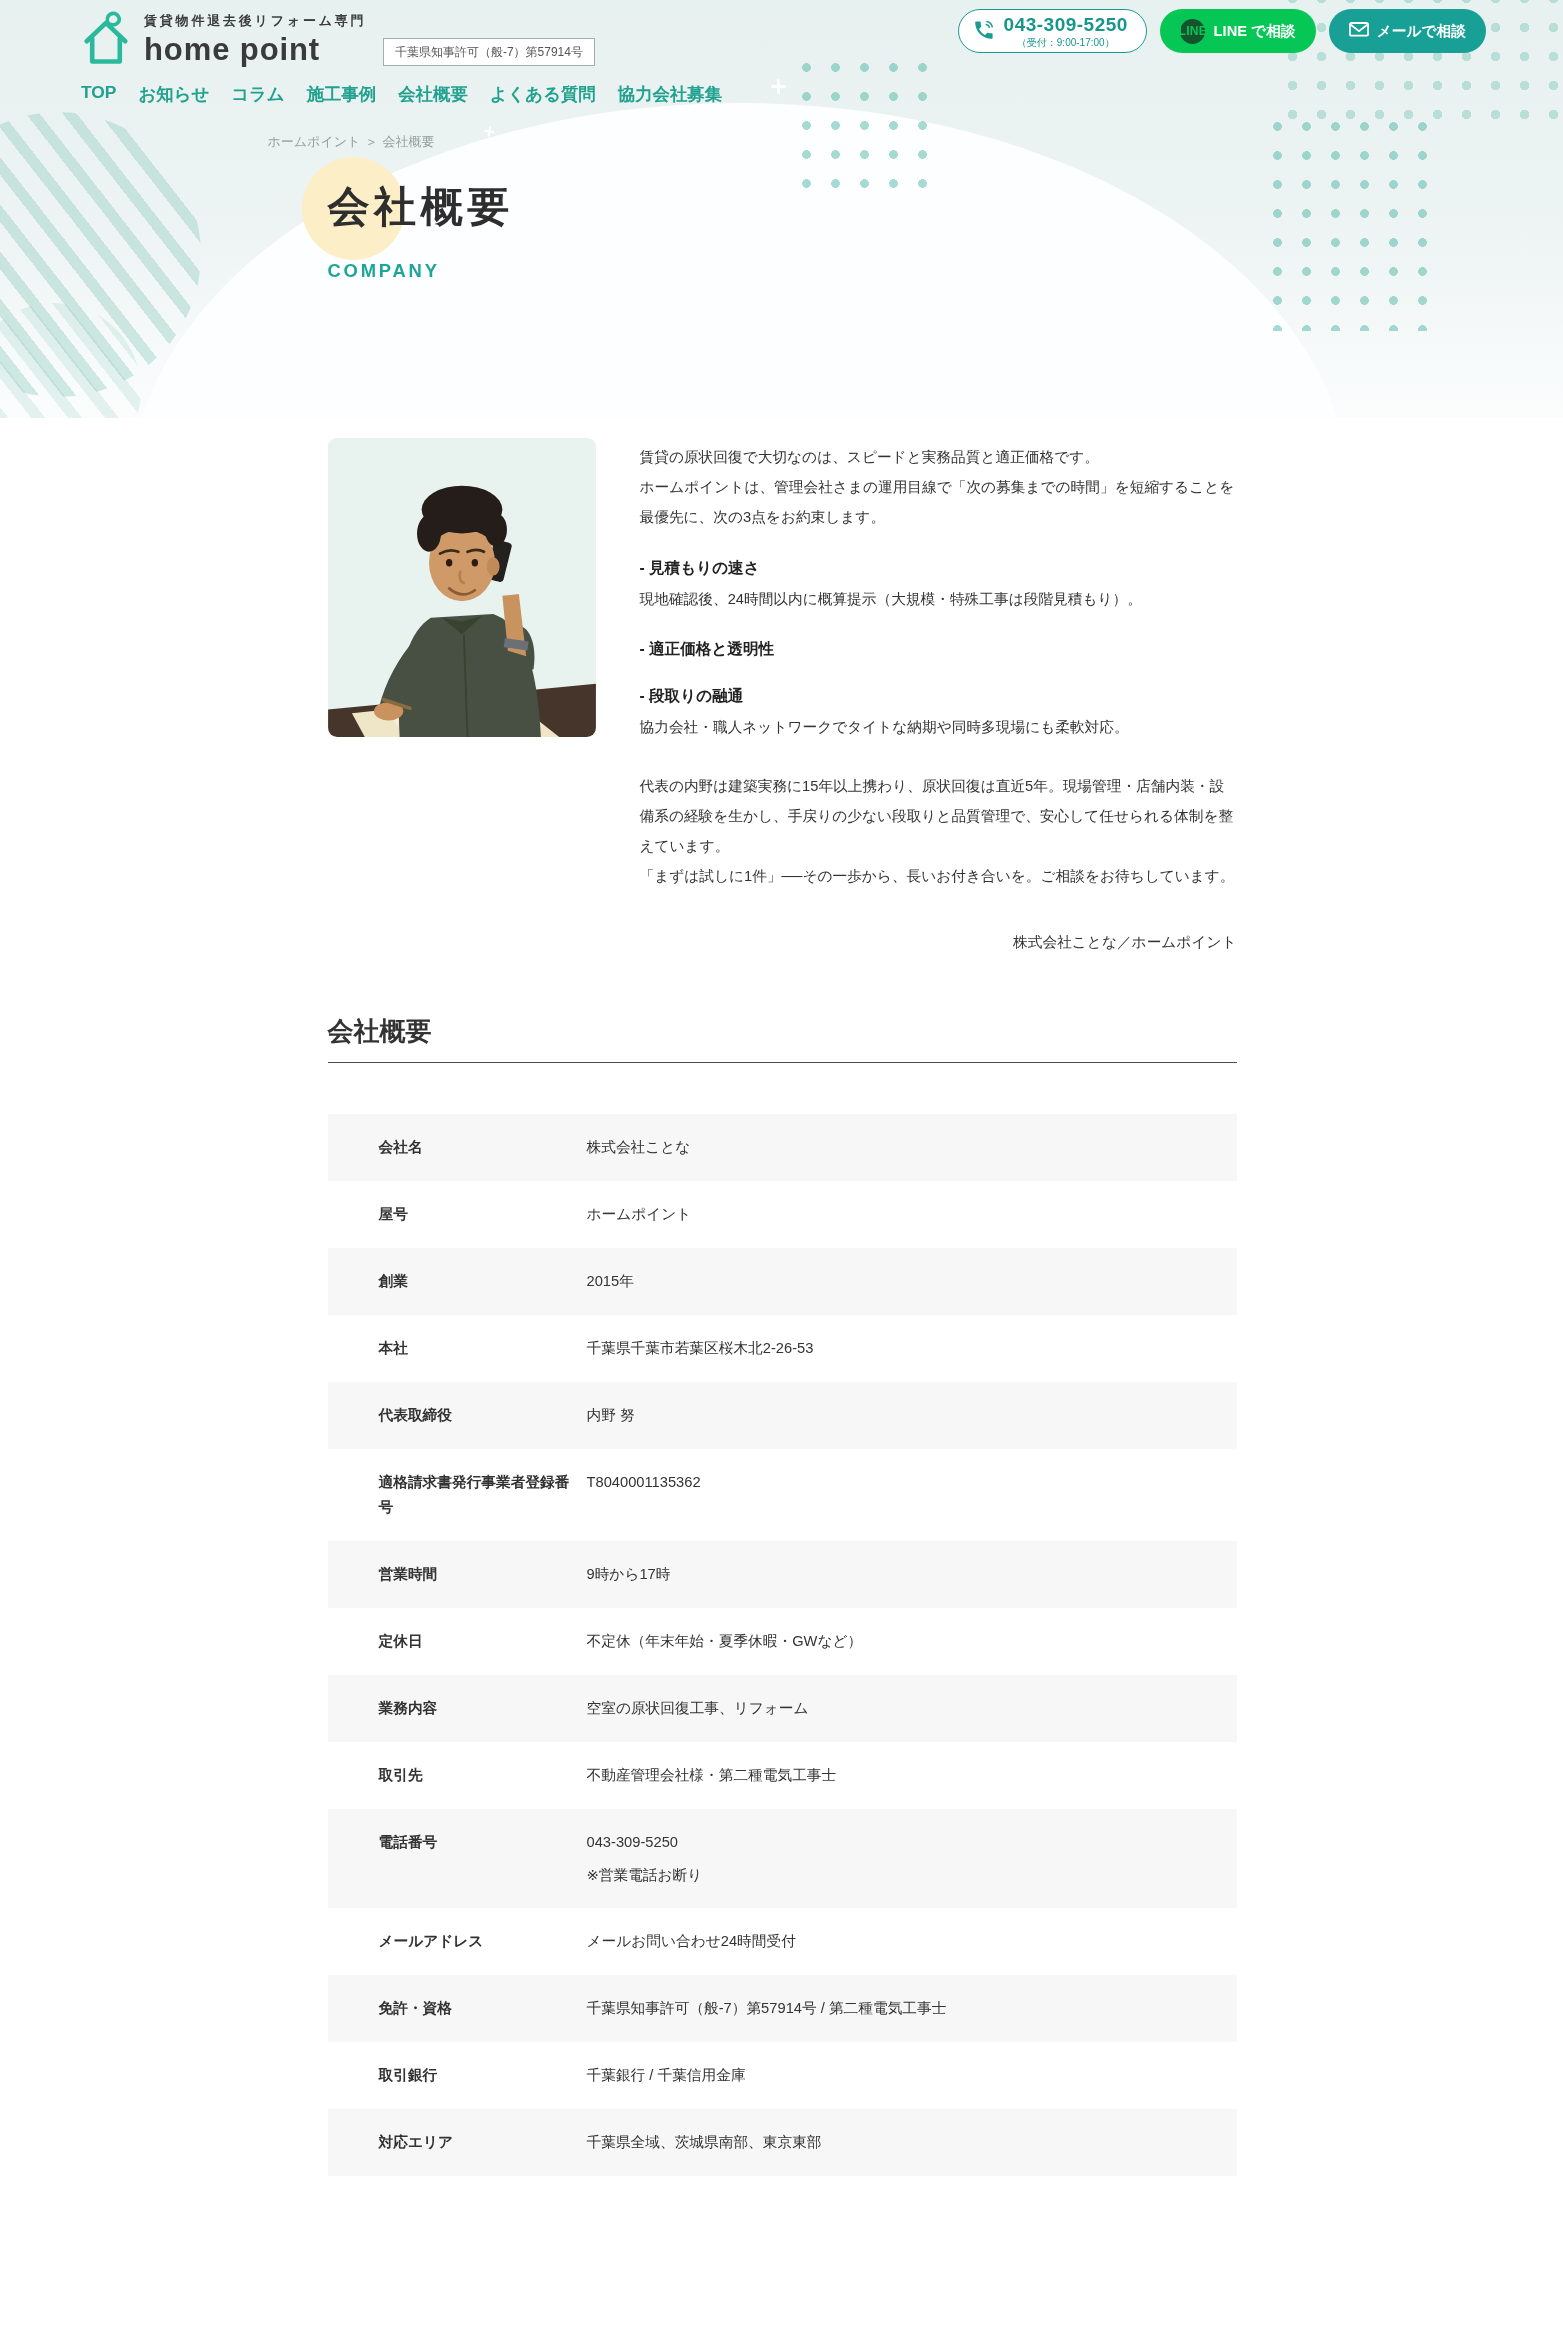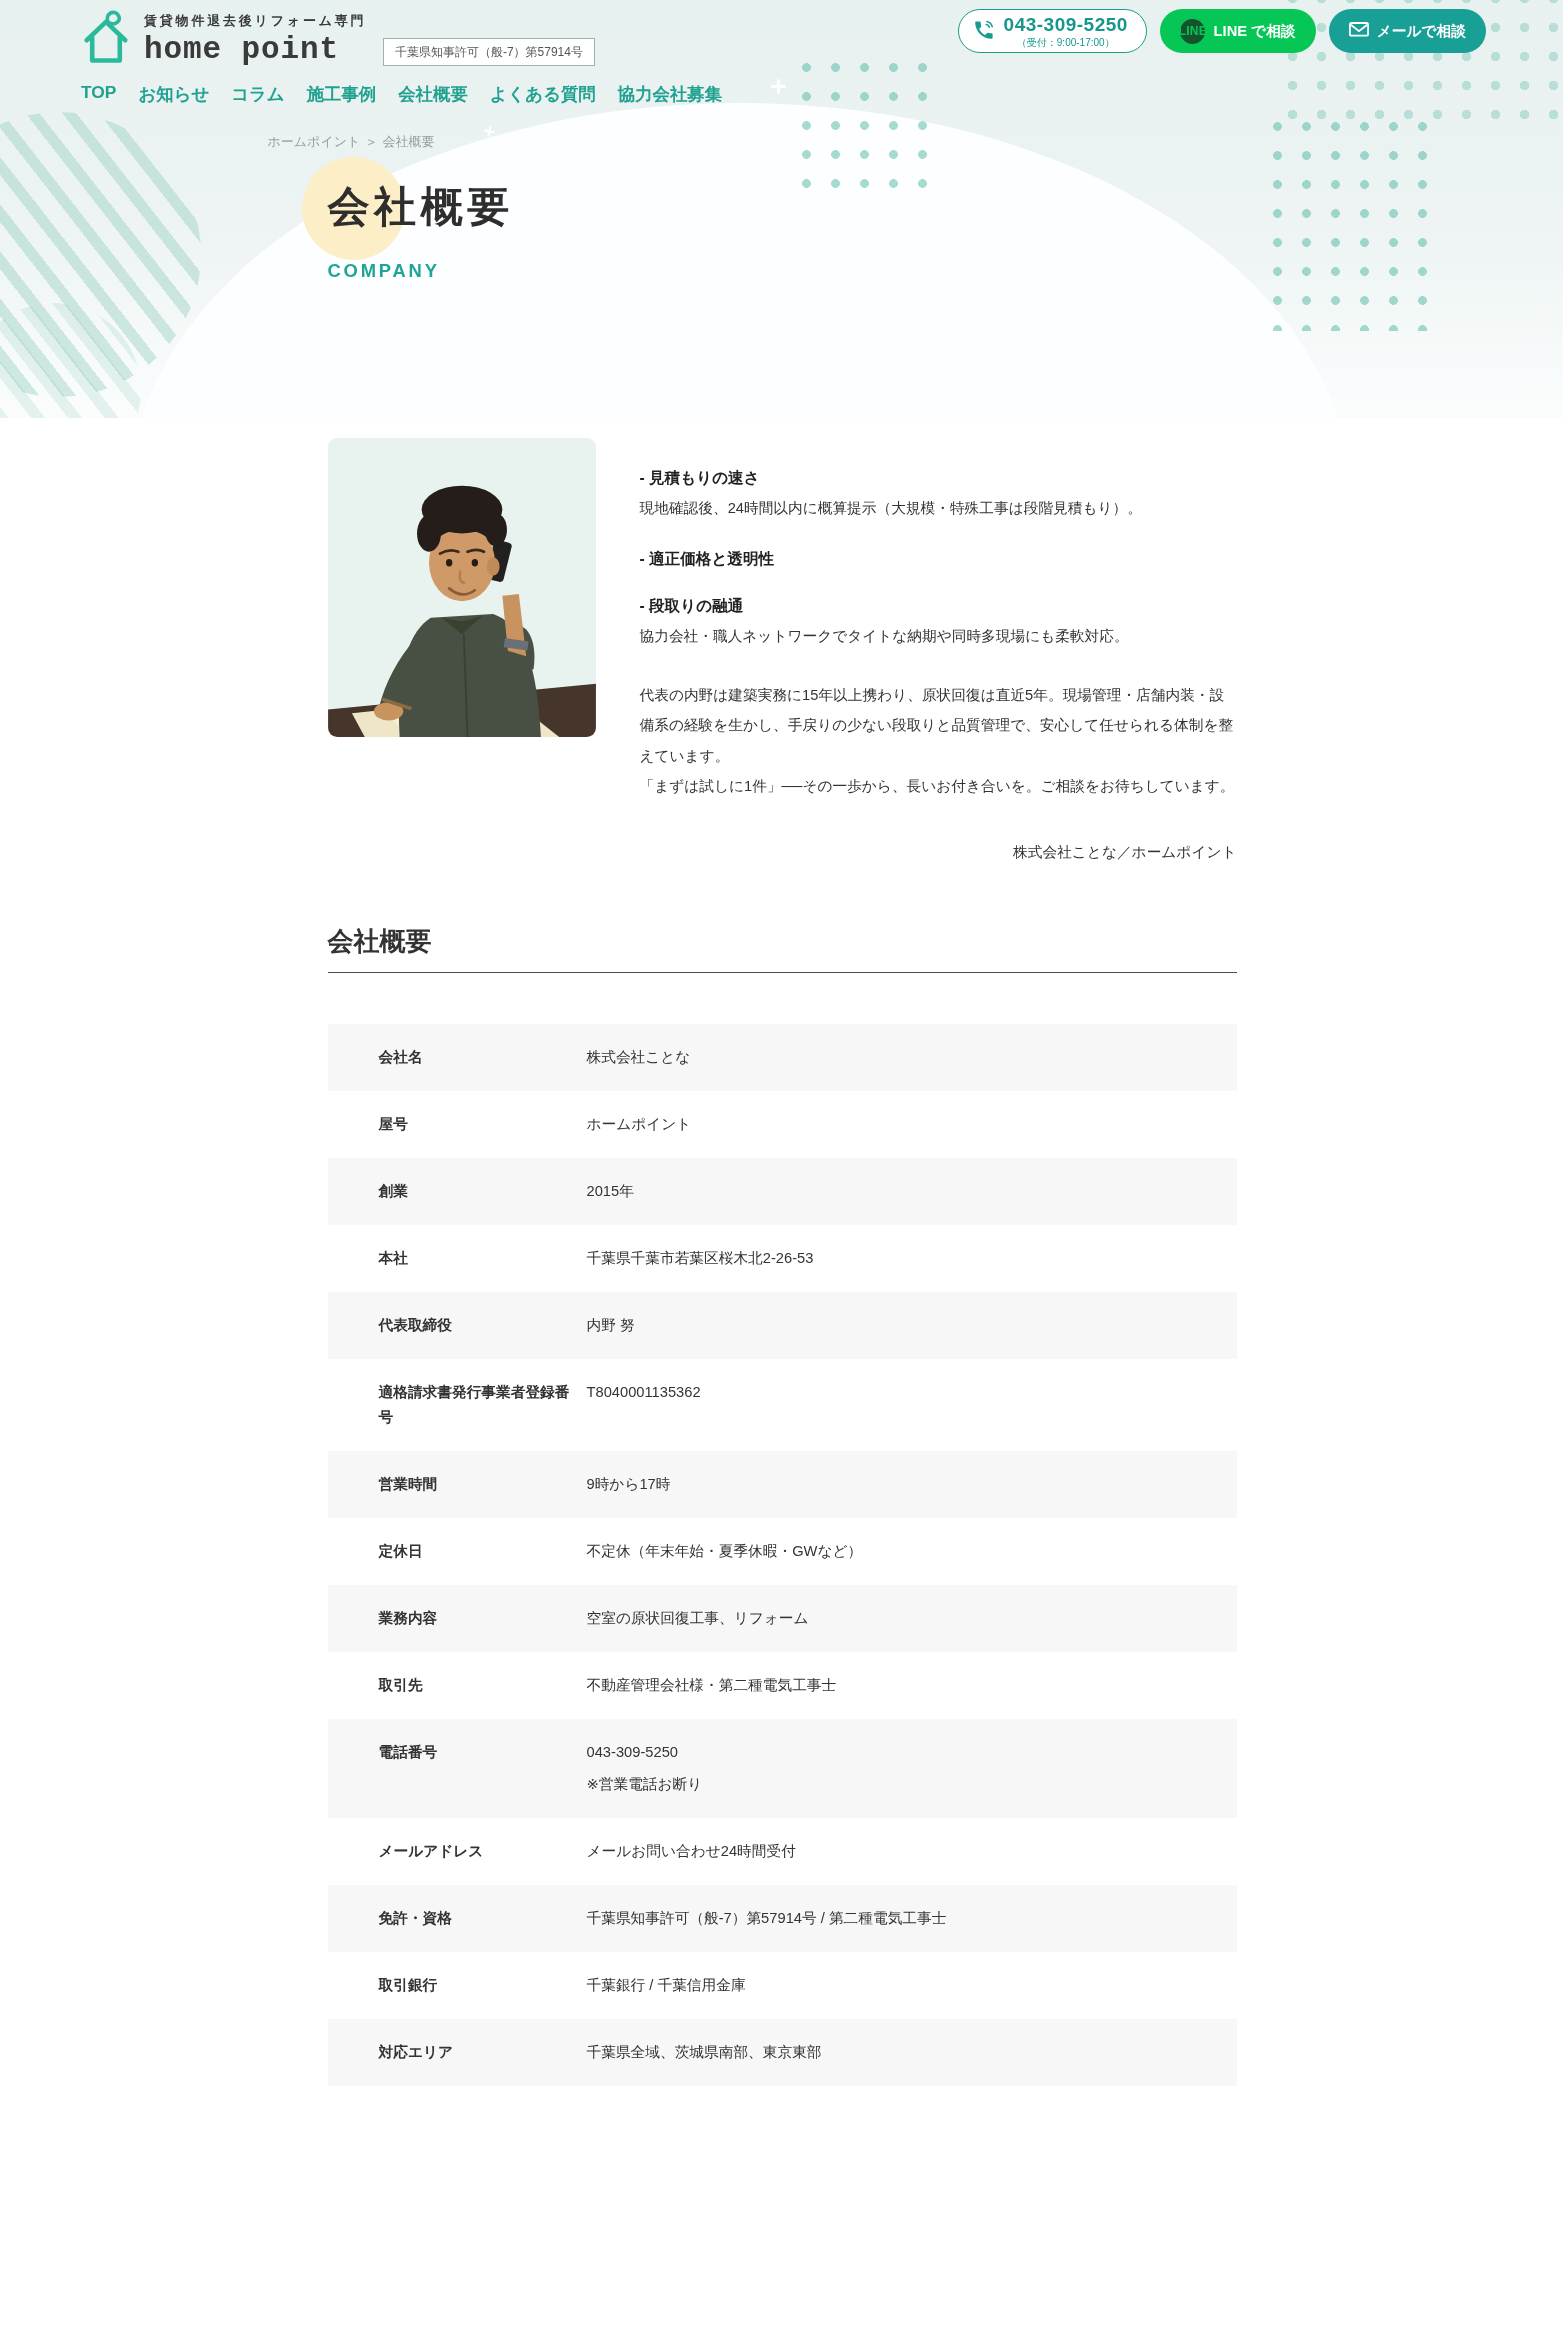--- a/index.html
+++ b/index.html
@@ -42,21 +42,21 @@
   .spark::before { content:""; position:absolute; left:6px; top:0; width:2.8px; height:14.7px; background:#fff; border-radius:1.8px; }
   .spark::after  { content:""; position:absolute; top:6px; left:0; height:2.8px; width:14.7px; background:#fff; border-radius:1.8px; }
   .spark-1 { left: 771px; top: 79px; }
   .spark-2 { left: 482px; top: 124px; transform: scale(.7) rotate(12deg); }
 
   .site-header {
     position: relative; z-index: 5;
     display: flex; align-items: flex-start;
     padding: 9.2px 78px 0 81px;
   }
-  .logo-area { display: flex; align-items: flex-start; gap: 13px; cursor: pointer; font-family: Liberation Mono, monospace; }
+  .logo-area { display: flex; align-items: flex-end; gap: 13px; cursor: pointer; }
   .logo-icon svg { display: block; }
   .logo-tagline { font-size: 13px; letter-spacing: 2.8px; color: #3c3c3c; font-weight: bold; margin-top: 2.8px; }
   .logo-text { font-size: 31px; font-weight: bold; color: #3a3a3a; letter-spacing: 0.9px; margin-top: 2.8px; line-height: 1.1; }
   .license-badge {
     margin: 29px 0 0 16.5px;
     border: 0.9px solid #9fb0ad; background: #fff; color: #555;
     font-size: 12px; padding: 4.6px 11px; border-radius: 0; white-space: nowrap;
   }
   .header-actions { margin-left: auto; display: flex; gap: 13px; align-items: center; }
   .phone-pill {
@@ -234,20 +234,24 @@
           <ellipse cx="132" cy="136" rx="3.5" ry="4" fill="#2a1c12"></ellipse>
           <ellipse cx="160" cy="136" rx="3.5" ry="4" fill="#2a1c12"></ellipse>
           <path d="M144,146 q-2,10 4,12" stroke="#b57f4e" stroke-width="3" fill="none" stroke-linecap="round"></path>
           <path d="M132,164 q14,12 28,2" stroke="#8c5a34" stroke-width="3" fill="none" stroke-linecap="round"></path>
           <path d="M96,218 C76,240 62,268 56,292 L86,300 C94,272 104,248 116,238 Z" fill="#475043"></path>
           <ellipse cx="66" cy="298" rx="16" ry="10" fill="#c9935f"></ellipse>
           <rect x="58" y="288" width="34" height="4" rx="2" fill="#8a6b3f" transform="rotate(18 75 290)"></rect>
         </svg>
       </div>
       <div class="greeting-text">
+        <p class="lead">
+          <span style="display:block">賃貸の原状回復で大切なのは、スピードと実務品質と適正価格です。</span>
+          <span style="display:block">ホームポイントは、管理会社さまの運用目線で「次の募集までの時間」を短縮することを最優先に、次の3点をお約束します。</span>
+        </p>
         <div class="point-title">- 見積もりの速さ</div>
         <p class="point-desc">現地確認後、24時間以内に概算提示（大規模・特殊工事は段階見積もり）。</p>
         <div class="point-title">- 適正価格と透明性</div>
         <div class="point-title">- 段取りの融通</div>
         <p class="point-desc">協力会社・職人ネットワークでタイトな納期や同時多現場にも柔軟対応。</p>
         <p class="closing">
           <span style="display:block">代表の内野は建築実務に15年以上携わり、原状回復は直近5年。現場管理・店舗内装・設備系の経験を生かし、手戻りの少ない段取りと品質管理で、安心して任せられる体制を整えています。</span>
           <span style="display:block">「まずは試しに1件」──その一歩から、長いお付き合いを。ご相談をお待ちしています。</span>
         </p>
       </div>

